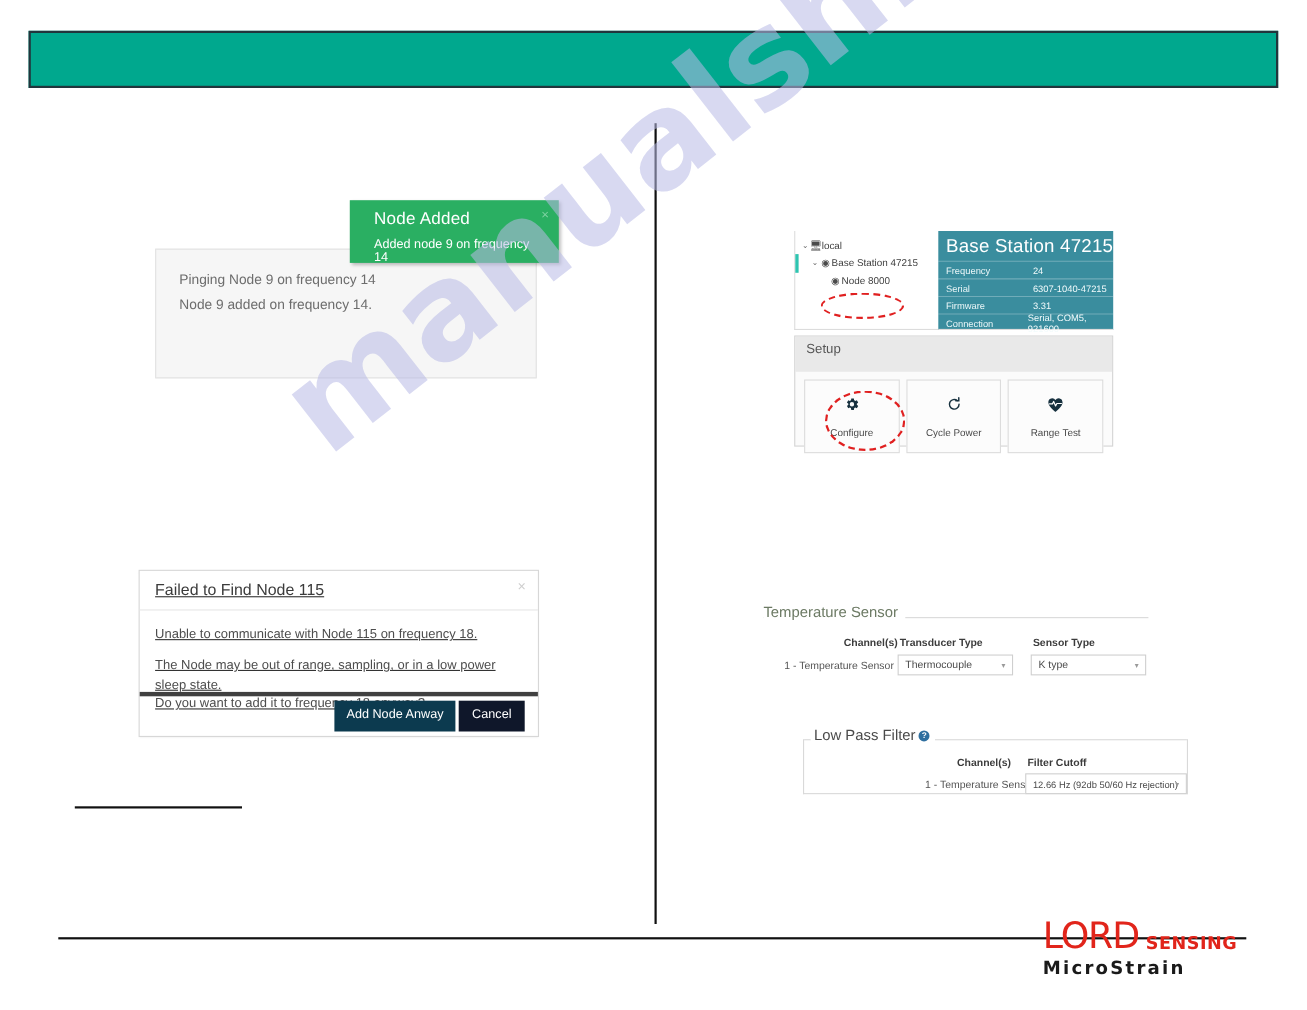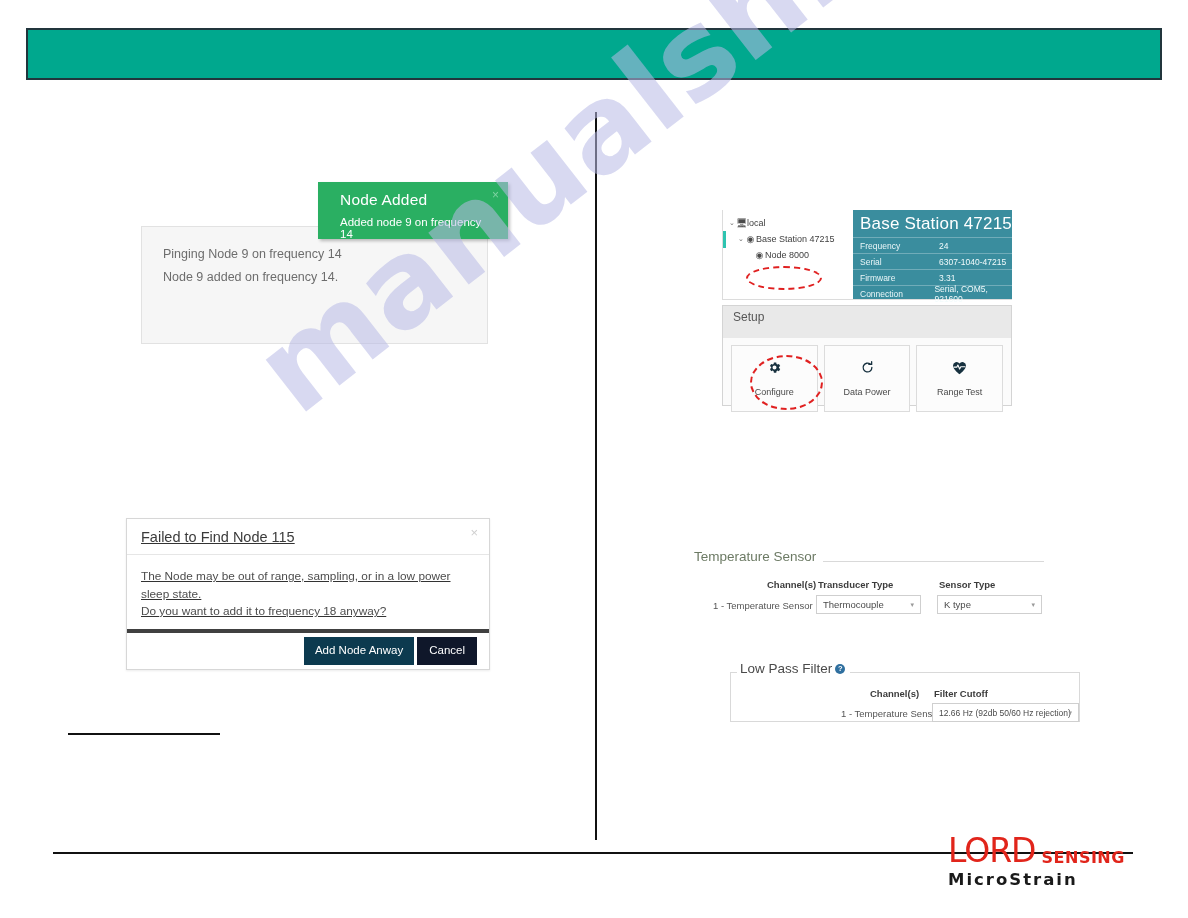--- a/index.html
+++ b/index.html
@@ -238,20 +238,21 @@
     <div class="toast-title">Node Added</div>
     <div class="toast-body">Added node 9 on frequency 14</div>
   </div>
 
   <div class="dialog">
     <div class="dlg-head">
       <span class="dlg-title">Failed to Find Node 115</span>
       <span class="dlg-x">×</span>
     </div>
     <div class="dlg-body">
+      <p class="dlg-p">Unable to communicate with Node 115 on frequency 18.</p>
       <p class="dlg-p2">The Node may be out of range, sampling, or in a low power sleep state.</p>
       <p class="dlg-p2">Do you want to add it to frequency 18 anyway?</p>
     </div>
     <div class="dlg-foot">
       <button class="btn btn-primary">Add Node Anway</button>
       <button class="btn btn-danger">Cancel</button>
     </div>
   </div>
 
   <div class="app-window">
@@ -314,21 +315,21 @@
           <span class="tile-label">Configure</span>
         </div>
 
         <div class="tile">
           <span class="tile-ico">
             <svg width="15" height="15" viewBox="0 0 24 24" fill="none" stroke="#17313f" stroke-width="2.1" stroke-linecap="round">
               <path d="M19 12a7 7 0 11-2.6-5.4"></path>
               <path d="M18.6 2.6v4.4h-4.4"></path>
             </svg>
           </span>
-          <span class="tile-label">Data Power</span>
+          <span class="tile-label">Cycle Power</span>
         </div>
 
         <div class="tile">
           <span class="tile-ico">
             <svg width="17" height="15" viewBox="0 0 24 22" fill="#17313f">
               <path d="M12 21S2.5 14.4 2.5 8.2A5.2 5.2 0 0112 5.3a5.2 5.2 0 019.5 2.9C21.5 14.4 12 21 12 21z"></path>
               <path d="M4 10.5h4l1.6-3.2 2.6 6 1.7-3.3H20" stroke="#ffffff" stroke-width="1.6" fill="none" stroke-linecap="round" stroke-linejoin="round"></path>
             </svg>
           </span>
           <span class="tile-label">Range Test</span>

